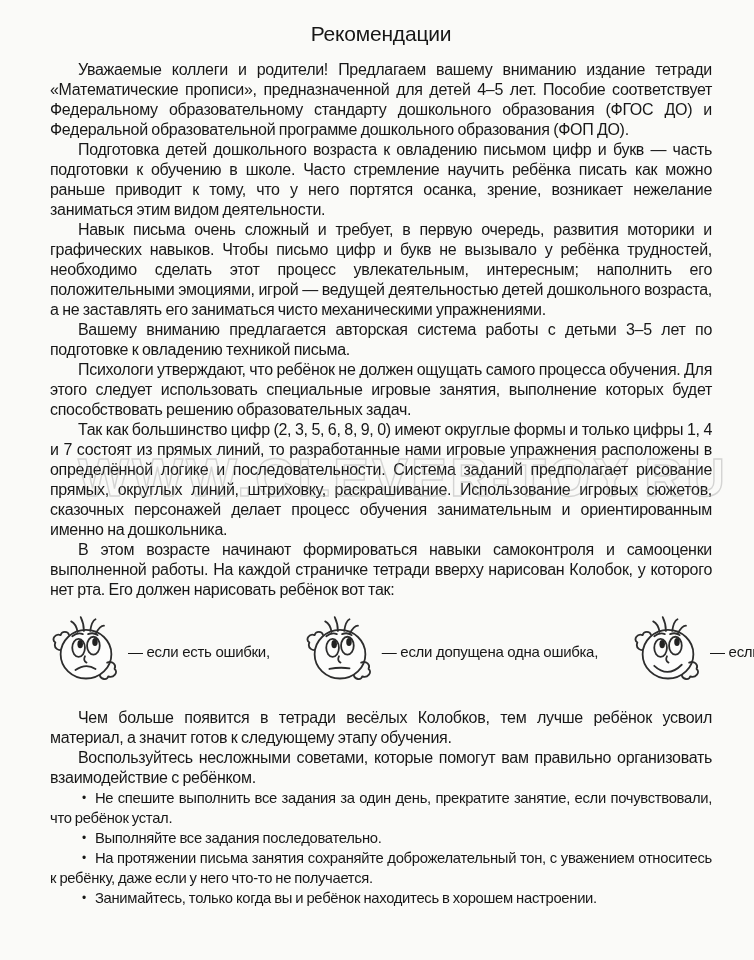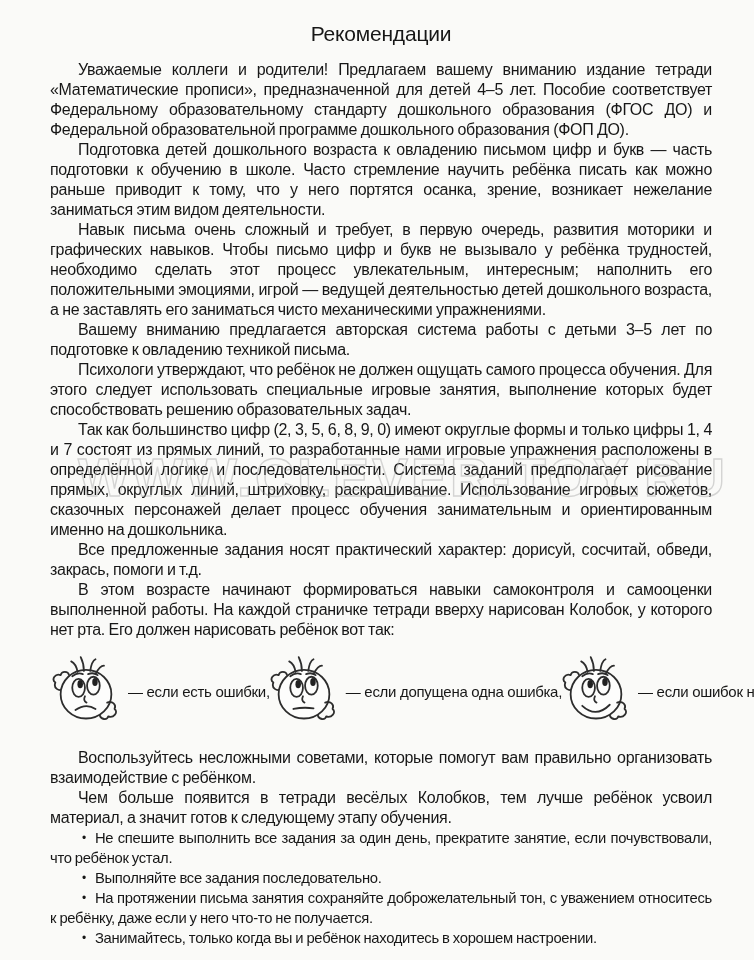--- a/index.html
+++ b/index.html
@@ -30,20 +30,21 @@
     text-align: justify;
     text-indent: 28px;
     margin: 0;
   }
   .faces-row {
     display: flex;
     align-items: center;
     justify-content: space-between;
     margin: 14px 0 20px 0;
     padding-left: 2px;
+    gap: 36px;
   }
   .face-group { display: flex; align-items: center; }
   .face-svg { width: 68px; height: 74px; flex: 0 0 auto; }
   .face-svg path, .face-svg ellipse {
     fill: none;
     stroke: #2d2d2d;
     stroke-width: 1.7;
     stroke-linecap: round;
     stroke-linejoin: round;
   }
@@ -89,21 +90,20 @@
   <div class="watermark">WWW.CLEVER-TOY.RU</div>
 
   <h1 class="doc-title">Рекомендации</h1>
 
   <p class="para">Уважаемые коллеги и родители! Предлагаем вашему вниманию издание тетради «Математические прописи», предназначенной для детей 4–5 лет. Пособие соответствует Федеральному образовательному стандарту дошкольного образования (ФГОС ДО) и Федеральной образовательной программе дошкольного образования (ФОП ДО).</p>
   <p class="para">Подготовка детей дошкольного возраста к овладению письмом цифр и букв — часть подготовки к обучению в школе. Часто стремление научить ребёнка писать как можно раньше приводит к тому, что у него портятся осанка, зрение, возникает нежелание заниматься этим видом деятельности.</p>
   <p class="para">Навык письма очень сложный и требует, в первую очередь, развития моторики и графических навыков. Чтобы письмо цифр и букв не вызывало у ребёнка трудностей, необходимо сделать этот процесс увлекательным, интересным; наполнить его положительными эмоциями, игрой — ведущей деятельностью детей дошкольного возраста, а не заставлять его заниматься чисто механическими упражнениями.</p>
   <p class="para">Вашему вниманию предлагается авторская система работы с детьми 3–5 лет по подготовке к овладению техникой письма.</p>
   <p class="para">Психологи утверждают, что ребёнок не должен ощущать самого процесса обучения. Для этого следует использовать специальные игровые занятия, выполнение которых будет способствовать решению образовательных задач.</p>
   <p class="para">Так как большинство цифр (2, 3, 5, 6, 8, 9, 0) имеют округлые формы и только цифры 1, 4 и 7 состоят из прямых линий, то разработанные нами игровые упражнения расположены в определённой логике и последовательности. Система заданий предполагает рисование прямых, округлых линий, штриховку, раскрашивание. Использование игровых сюжетов, сказочных персонажей делает процесс обучения занимательным и ориентированным именно на дошкольника.</p>
-  <p class="para">Все предложенные задания носят практический характер: дорисуй, сосчитай, обведи, закрась, помоги и т.д.</p>
   <p class="para">В этом возрасте начинают формироваться навыки самоконтроля и самооценки выполненной работы. На каждой страничке тетради вверху нарисован Колобок, у которого нет рта. Его должен нарисовать ребёнок вот так:</p>
 
   <div class="faces-row">
 
     <div class="face-group">
       <svg class="face-svg" viewBox="0 0 64 70">
         <path d="M11,33 c-5,3 -10,-1 -8,-6 c-4,-3 0,-9 5,-7 c1,-4 7,-4 8,0"></path>
         <ellipse class="head" cx="32" cy="38" rx="24" ry="23"></ellipse>
         <path d="M24,17 C23,11 20,8 18,7"></path>
         <path d="M30,16 C30,9 28,5 27,3"></path>
@@ -159,21 +159,21 @@
         <ellipse class="pupil" cx="40.5" cy="26.5" rx="2.6" ry="3.8"></ellipse>
         <path d="M31,40 q-2,4 1.5,6"></path>
         <path d="M19,49 q13,12 26,-1"></path>
         <path d="M52,46 c5,-2 9,2 7,6 c4,3 -1,9 -6,7 c-1,4 -7,3 -8,-1"></path>
       </svg>
       <span class="face-caption">— если ошибок нет.</span>
     </div>
 
   </div>
 
+  <p class="para">Чем больше появится в тетради весёлых Колобков, тем лучше ребёнок усвоил материал, а значит готов к следующему этапу обучения.</p>
   <p class="para">Воспользуйтесь несложными советами, которые помогут вам правильно организовать взаимодействие с ребёнком.</p>
-  <p class="para">Чем больше появится в тетради весёлых Колобков, тем лучше ребёнок усвоил материал, а значит готов к следующему этапу обучения.</p>
 
   <p class="bullet-item"><span class="bullet-dot">•</span><span>Не спешите выполнить все задания за один день, прекратите занятие, если почувствовали, что ребёнок устал.</span></p>
   <p class="bullet-item"><span class="bullet-dot">•</span><span>Выполняйте все задания последовательно.</span></p>
   <p class="bullet-item"><span class="bullet-dot">•</span><span>На протяжении письма занятия сохраняйте доброжелательный тон, с уважением относитесь к ребёнку, даже если у него что-то не получается.</span></p>
   <p class="bullet-item"><span class="bullet-dot">•</span><span>Занимайтесь, только когда вы и ребёнок находитесь в хорошем настроении.</span></p>
 
 </div>
 
 </body></html>

